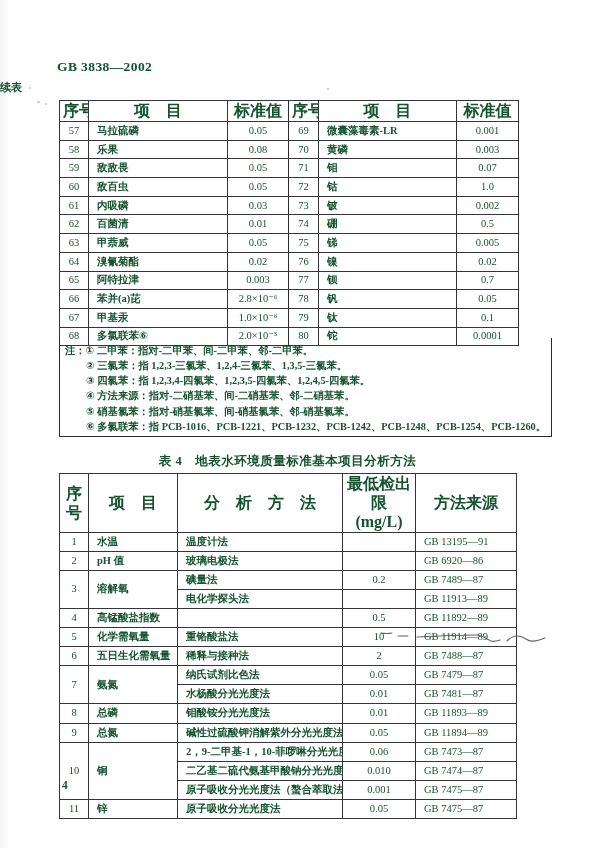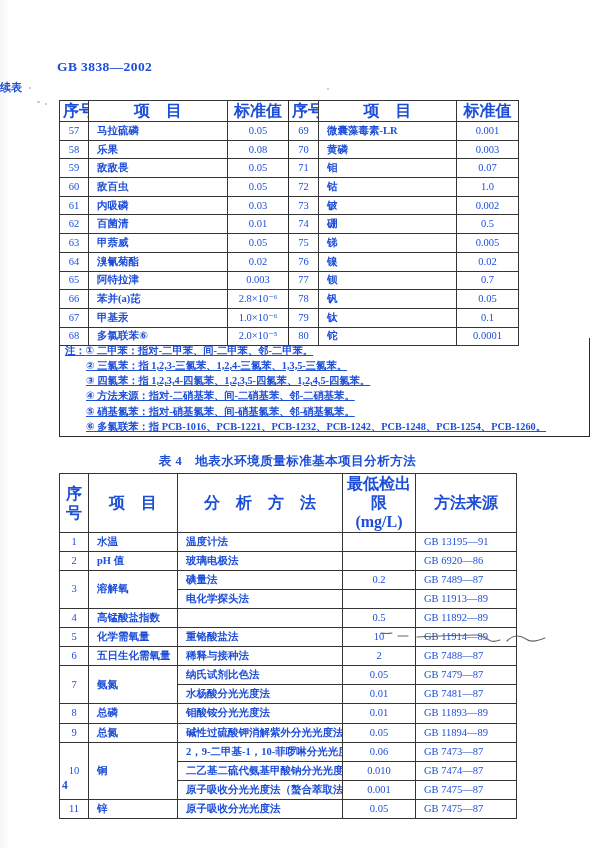--- a/index.html
+++ b/index.html
@@ -1,19 +1,19 @@
 <!DOCTYPE html>
 <html><head>
 <meta charset="utf-8">
 <style>
   html,body{margin:0;padding:0;}
   .page{
     position:relative;width:600px;height:848px;background:#ffffff;
     font-family:"Liberation Serif","DejaVu Serif","DejaVu Sans",serif;
-    color:#1d4ed8;overflow:hidden;
+    color:#14532d;overflow:hidden;
   }
   .page::before{ 
     content:"";position:absolute;left:0;top:0;width:10px;height:848px;
     background:linear-gradient(90deg,rgba(0,0,0,0.045),rgba(0,0,0,0));
     pointer-events:none;
   }
   .doc-header{
     position:absolute;left:57px;top:59px;font-size:13.5px;font-weight:bold;
     letter-spacing:0.4px;white-space:nowrap;
   }
@@ -35,23 +35,23 @@
   #t1 th{height:20px;}
   #t1 td{height:17.7px;}
   #t1 td.mid, #t1 th.mid{border-right:1.5px solid #2b2b2b;}
   #t4{left:59px;top:473px;width:457px;}
   #t4 th{height:25px;white-space:pre-line;line-height:1.2;}
   #t4 td{height:18.1px;}
   .c{text-align:center;}
   .l{text-align:left;padding-left:8px !important;}
   .bold{font-weight:bold;}
   .notes{
-    position:absolute;left:59px;top:337.5px;width:531px;height:99px;
+    position:absolute;left:59px;top:337.5px;width:493px;height:99px;
     border:1.5px solid #2b2b2b;border-top:none;box-sizing:border-box;
-    padding:5px 4px 0 5px;font-size:10.3px;font-weight:bold;text-decoration:underline;
+    padding:5px 4px 0 5px;font-size:10.3px;font-weight:bold;
   }
   .note-line{line-height:15.3px;white-space:nowrap;}
   .note-cont{padding-left:21px;}
   .t4-title{
     position:absolute;left:0;top:453px;width:575px;text-align:center;
     font-size:12.5px;font-weight:bold;letter-spacing:0.5px;
   }
   .page-num{
     position:absolute;left:62px;top:779px;font-size:11.5px;font-weight:bold;
   }

